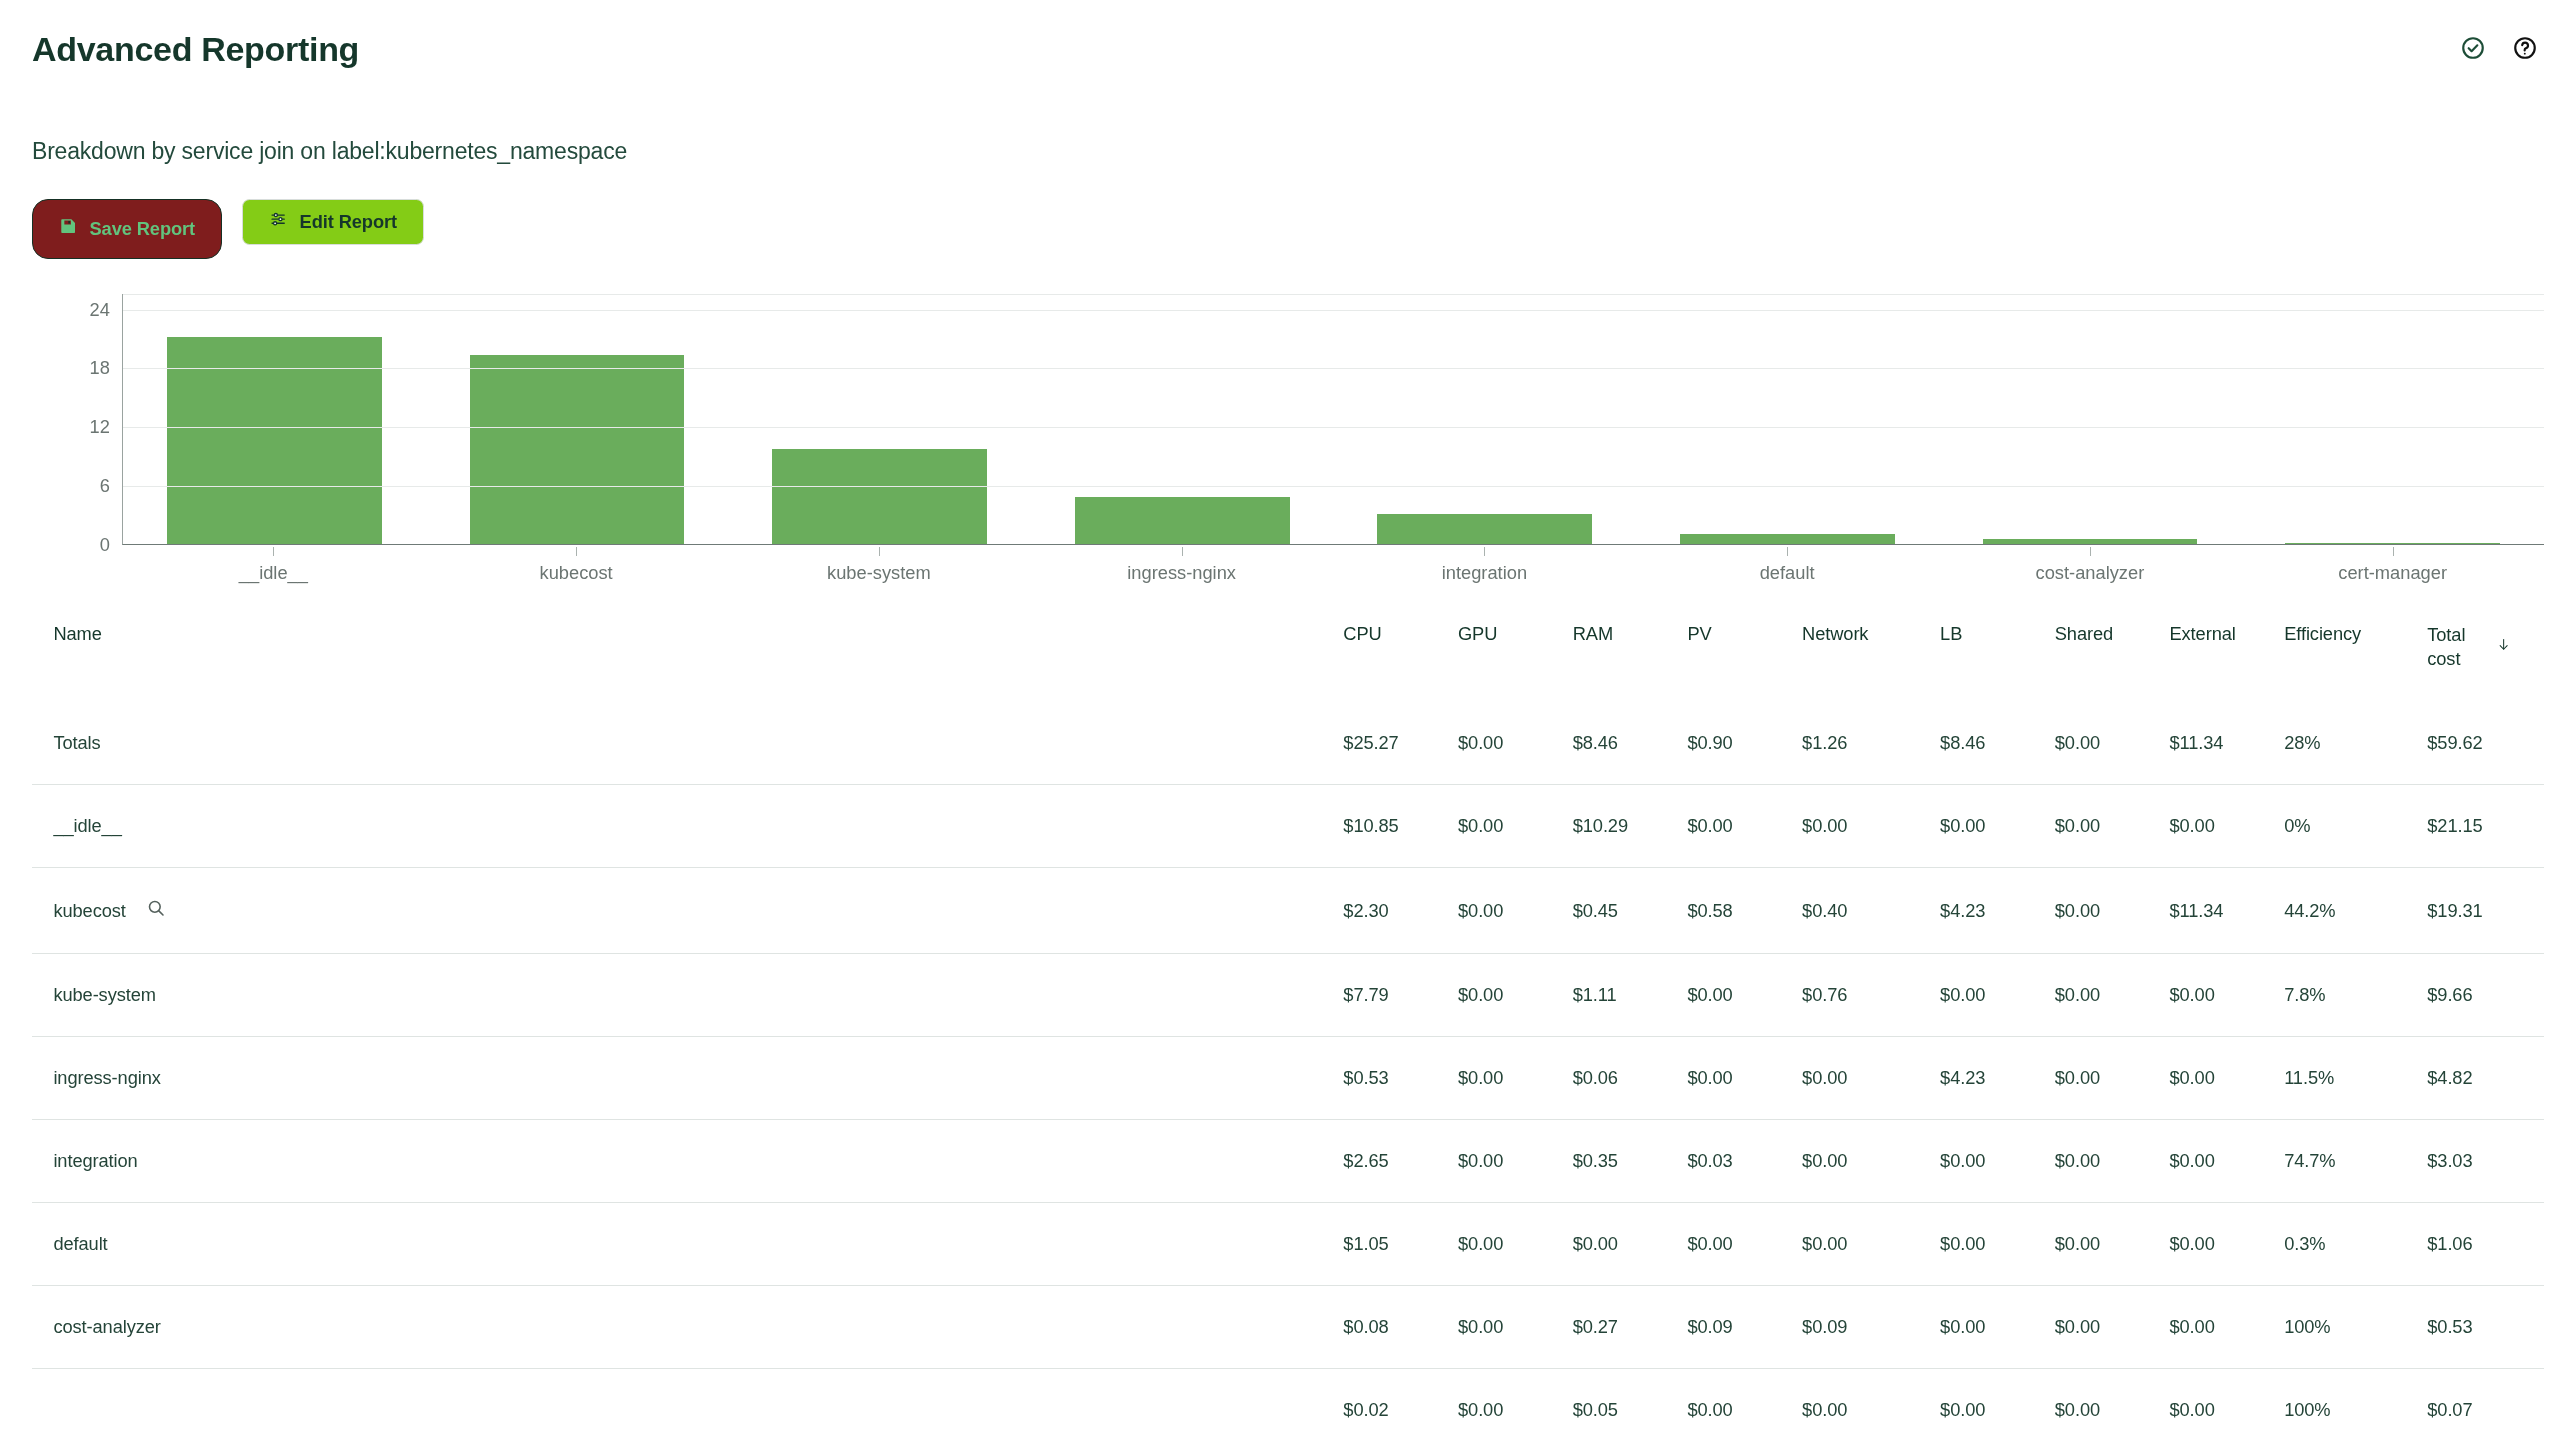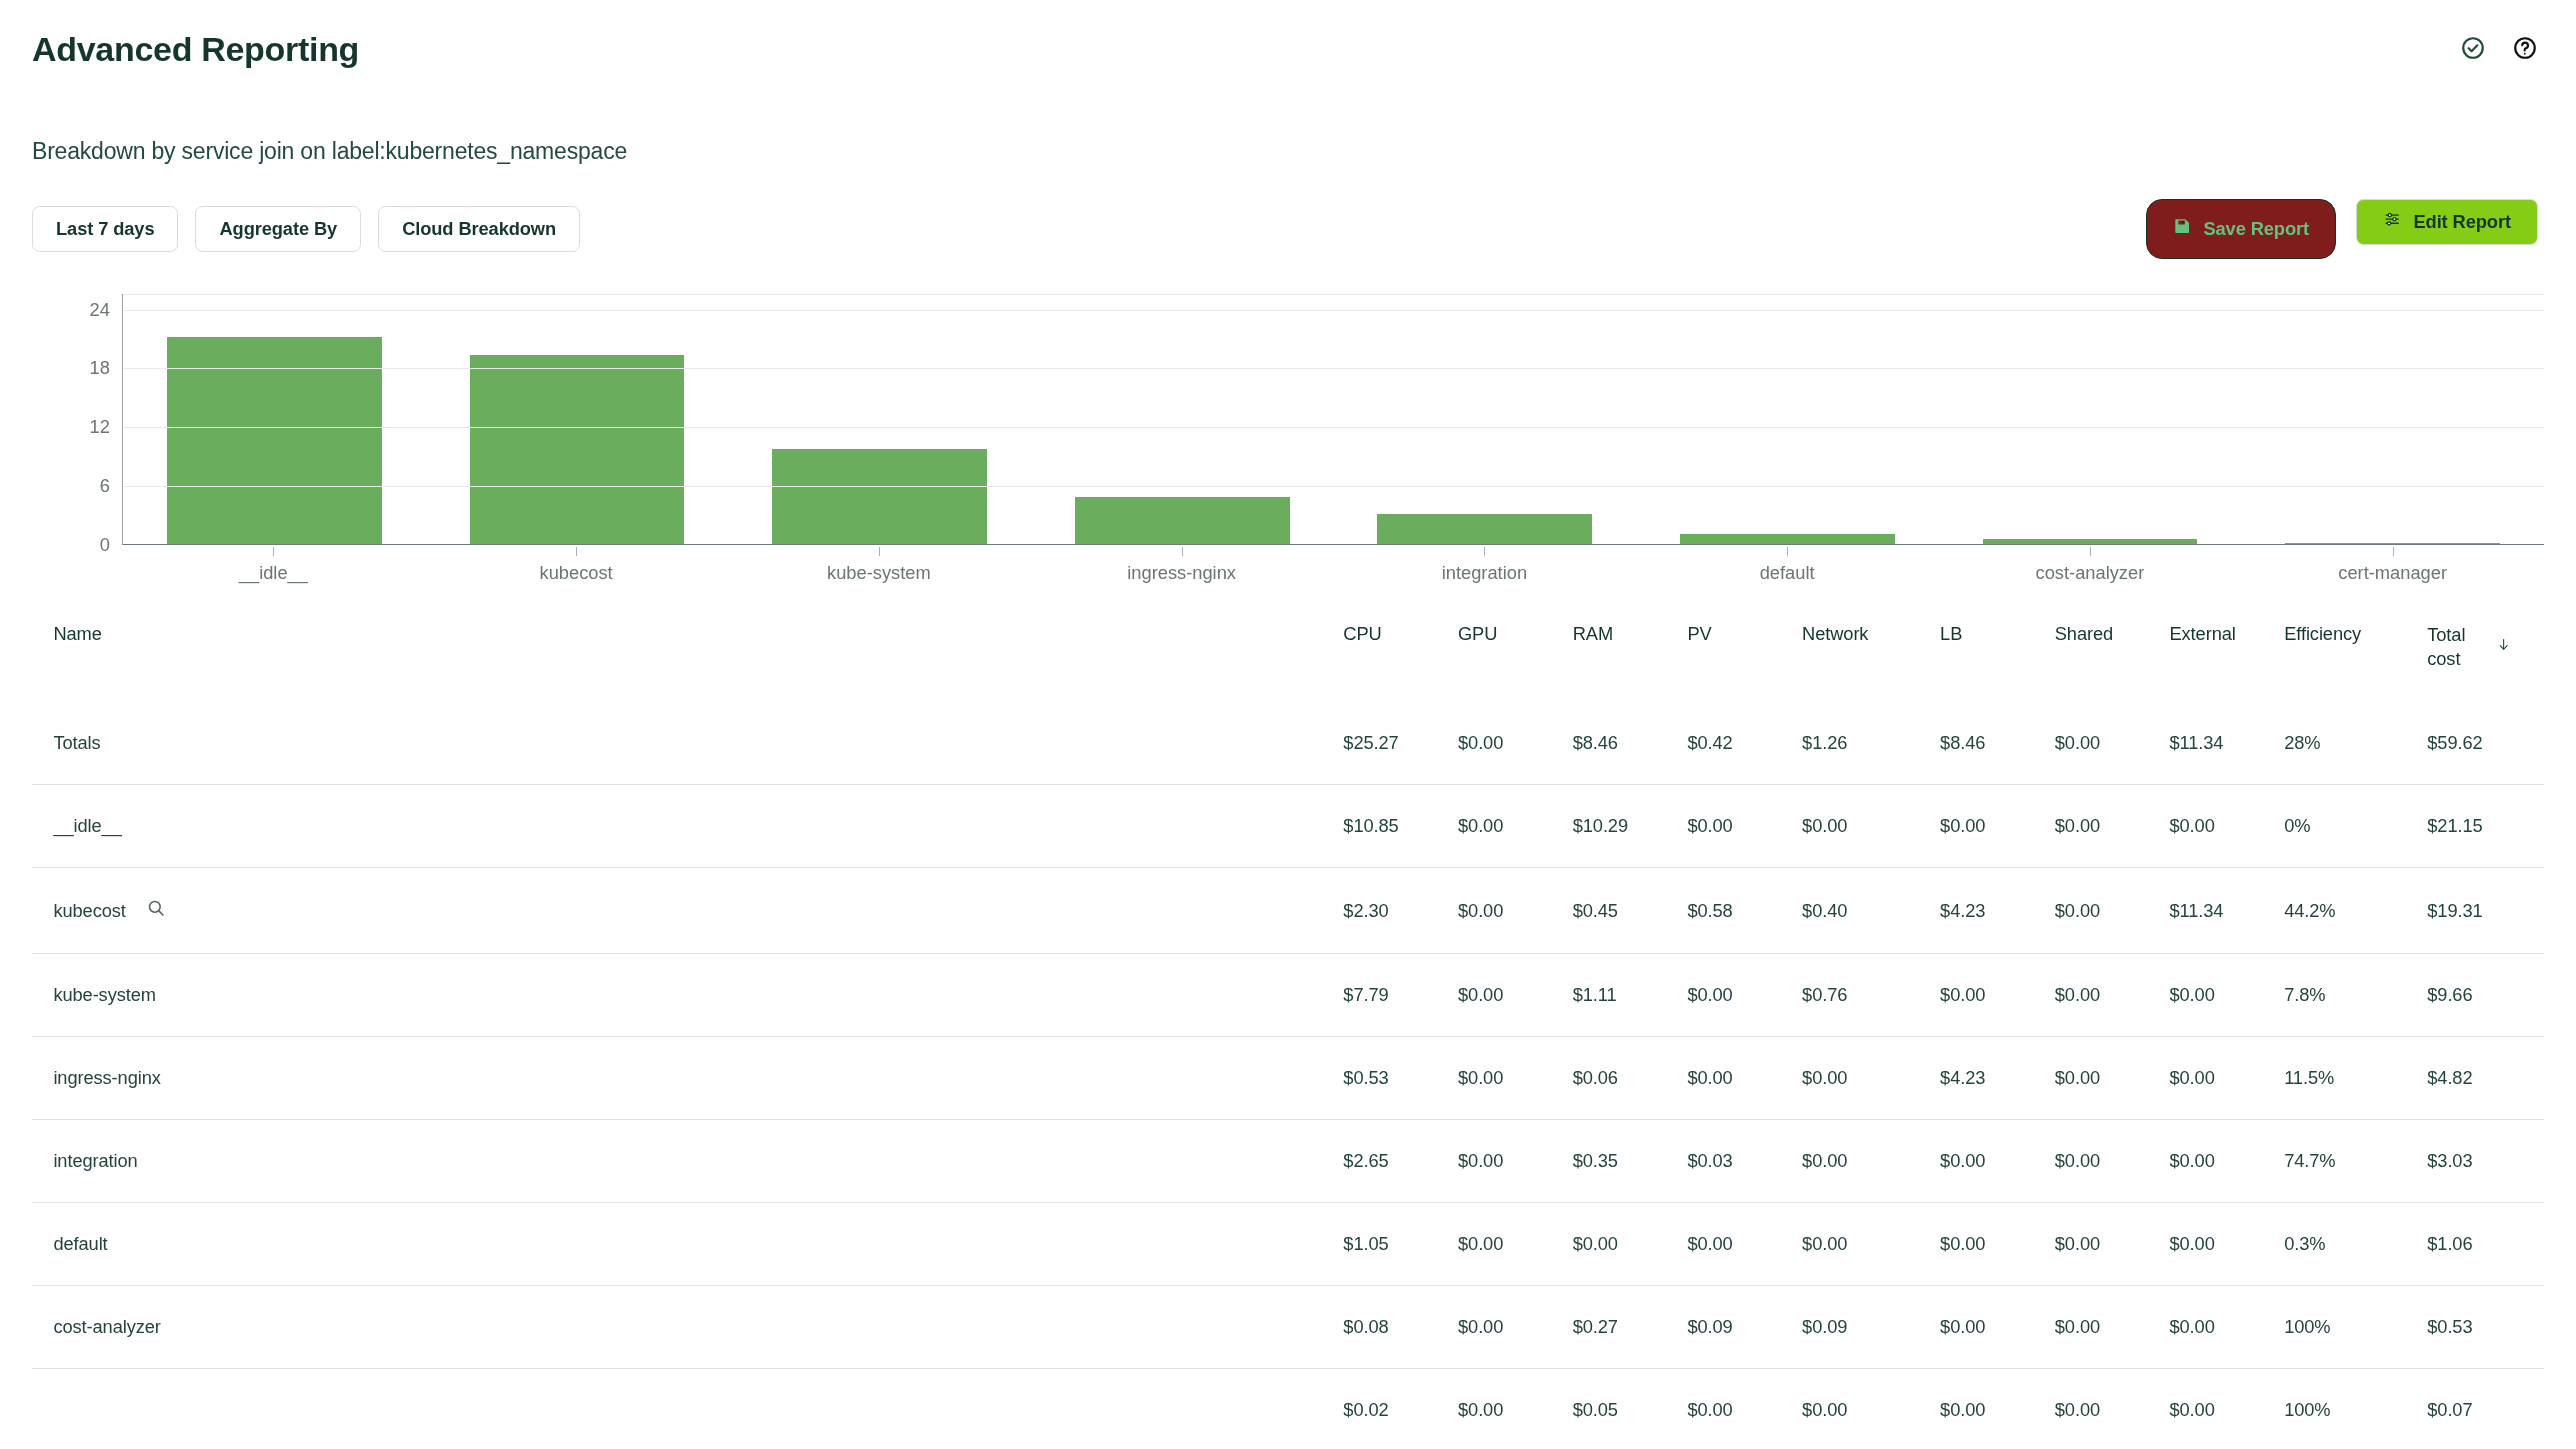--- a/index.html
+++ b/index.html
@@ -278,25 +278,20 @@
           <circle cx="11.8" cy="17.2" r="0.9" fill="#111111" stroke="none"></circle>
         </svg>
       </span>
     </div>
   </div>
 
 
   <div class="report-title">Breakdown by service join on label:kubernetes_namespace</div>
 
   <div class="toolbar">
-    <div class="toolbar-left">
-      <button class="pill">Last 7 days</button>
-      <button class="pill">Aggregate By</button>
-      <button class="pill">Cloud Breakdown</button>
-    </div>
     <div class="toolbar-right">
       <button class="btn-primary">
         <span>
           <svg width="18.3" height="18.3" viewBox="0 0 24 24" fill="#62c37d">
             <path d="M4 3h12.2L21 7.8V20a1 1 0 0 1-1 1H4a1 1 0 0 1-1-1V4a1 1 0 0 1 1-1zm3 1.6v5.1h8.6V4.6H7zm1.8 8.9h6.4v5.9H8.8v-5.9z" fill="#62c37d"></path>
             <rect x="12.2" y="5.3" width="2.2" height="3.2" fill="#153024"></rect>
           </svg>
         </span>
         <span>Save Report</span>
       </button>
@@ -400,21 +395,21 @@
     <tbody id="table-body">
         <tr>
           <td class="col-name">
             <div class="name-cell">
               <span>Totals</span>
             </div>
           </td>
           <td class="col-num">$25.27</td>
           <td class="col-num">$0.00</td>
           <td class="col-num">$8.46</td>
-          <td class="col-num">$0.42</td>
+          <td class="col-num">$0.90</td>
           <td class="col-net">$1.26</td>
           <td class="col-num">$8.46</td>
           <td class="col-num">$0.00</td>
           <td class="col-num">$11.34</td>
           <td class="col-eff">28%</td>
           <td class="col-total">$59.62</td>
         </tr>
         <tr>
           <td class="col-name">
             <div class="name-cell">

